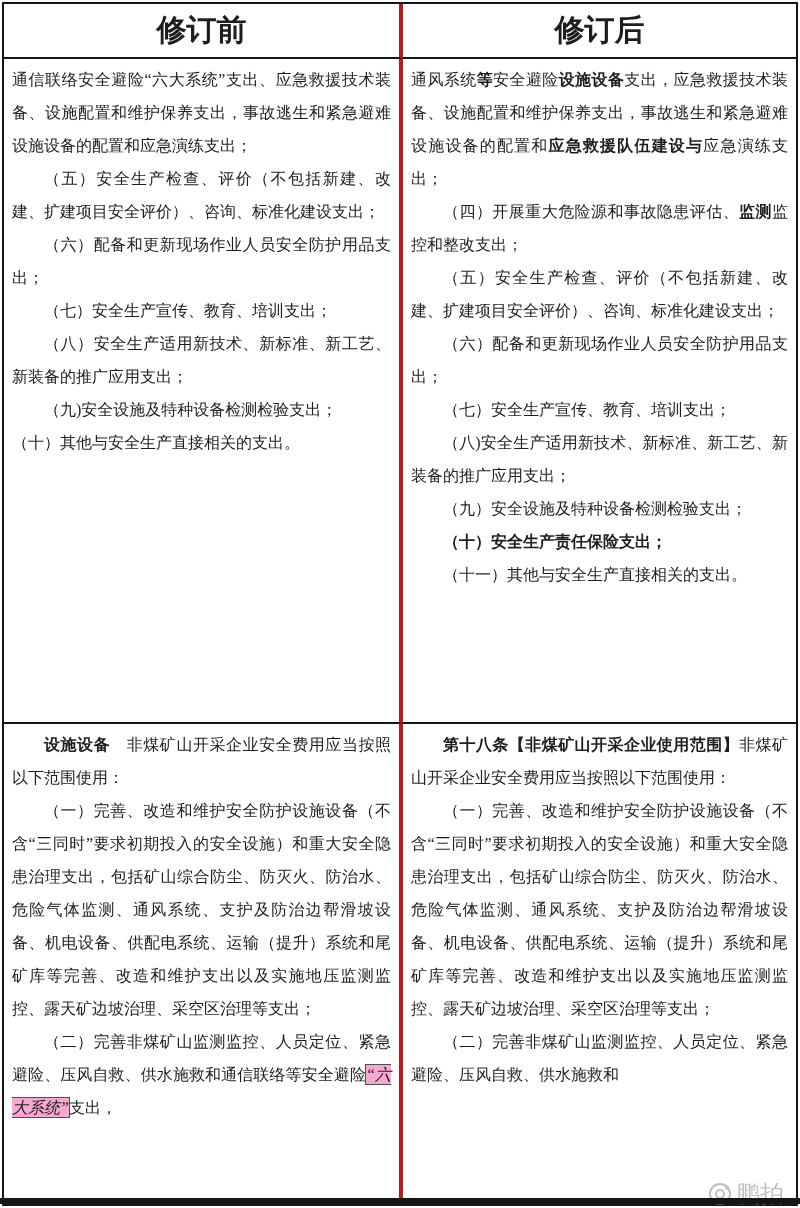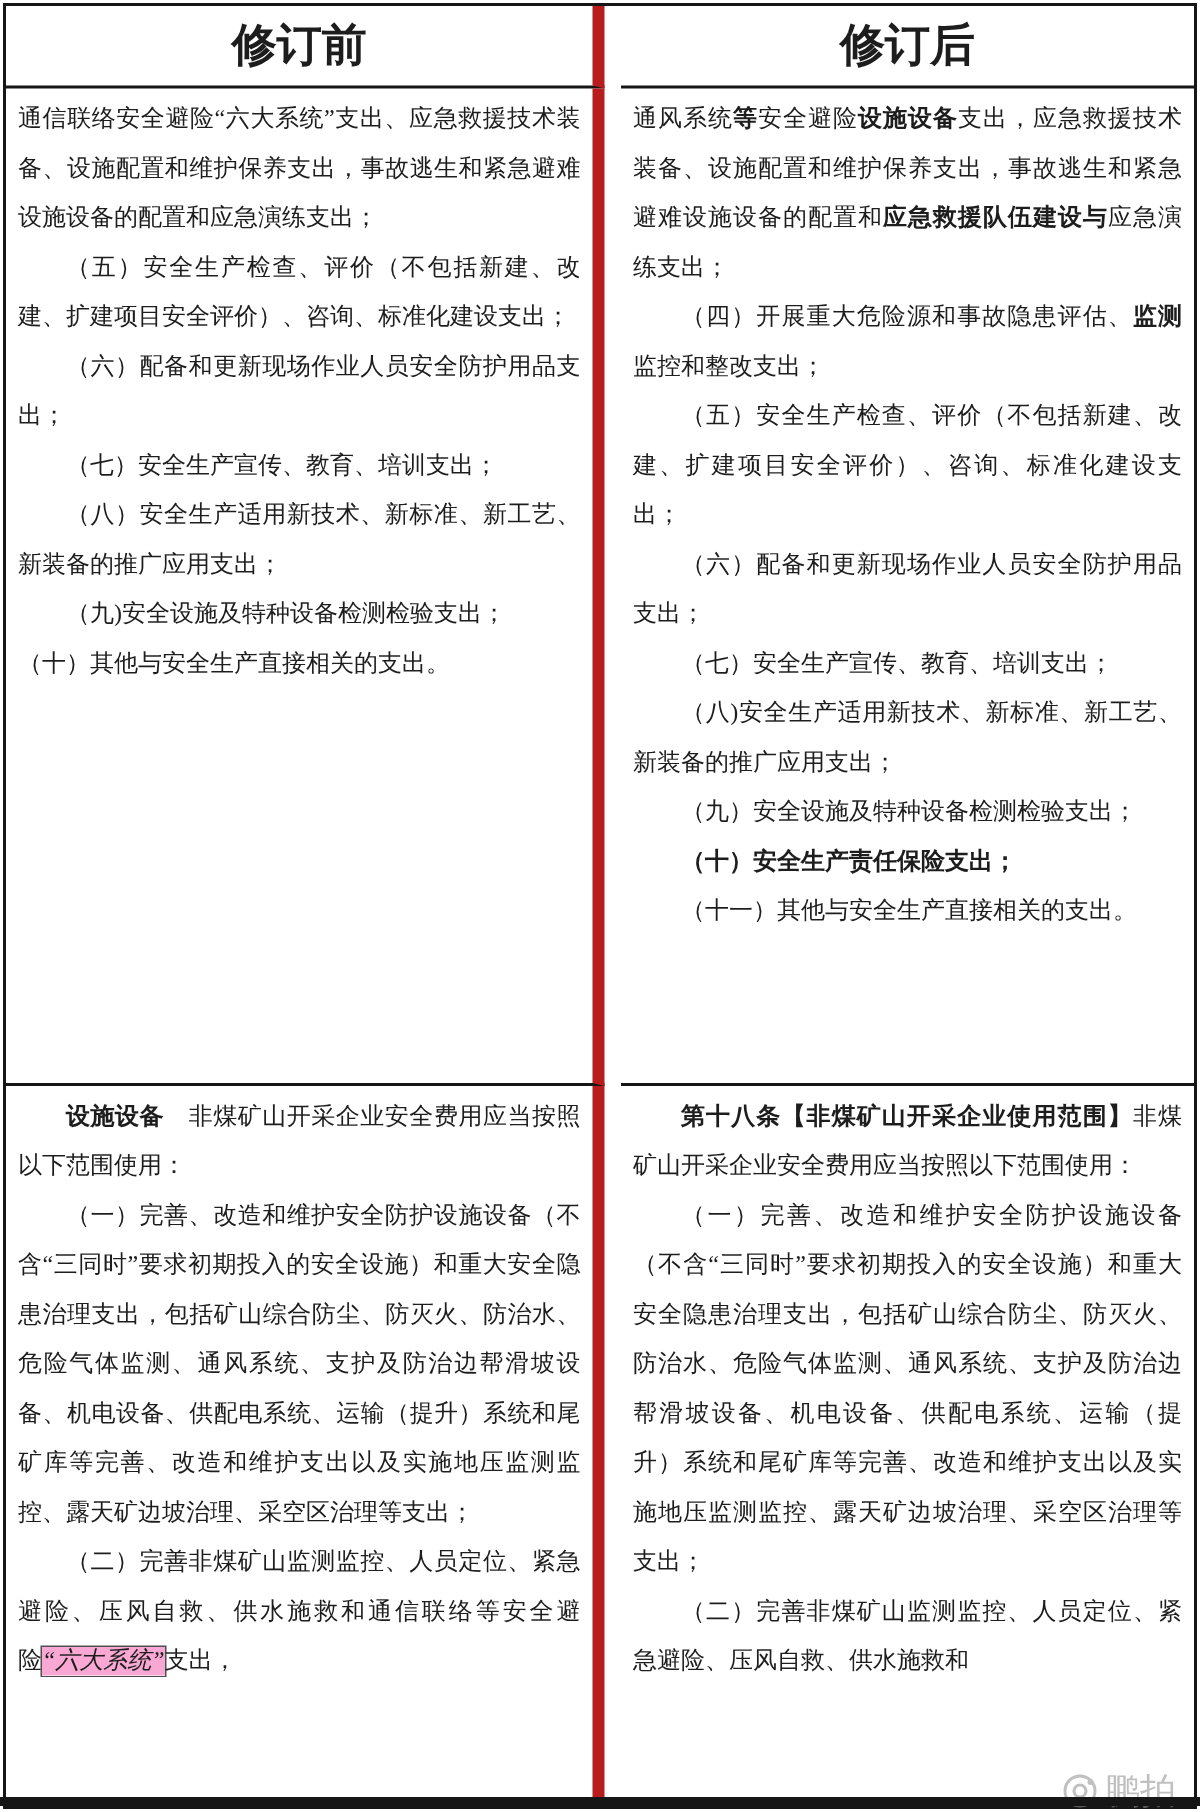--- a/index.html
+++ b/index.html
@@ -17,25 +17,25 @@
   .table {
     display: grid;
     grid-template-columns: 399px 1fr;
     grid-template-rows: 55px 665px 1fr;
     width: 796px;
     height: 1204px;
     border: 2px solid #161616;
   }
   .cell {
     overflow: hidden;
-    border-right: 8px solid #b91c1c;
+    border-right: 4px solid #b91c1c;
     border-bottom: 2px solid #161616;
     padding: 4px 8px 0 8px;
   }
-  .cell.col-right { border-right: none; margin-left: 11px; }
+  .cell.col-right { border-right: none; }
   .cell.row-last { border-bottom: none; }
   .hcell {
     display: flex;
     align-items: center;
     justify-content: center;
     font-size: 30px;
     font-weight: 700;
     padding: 0;
   }
   .para {

